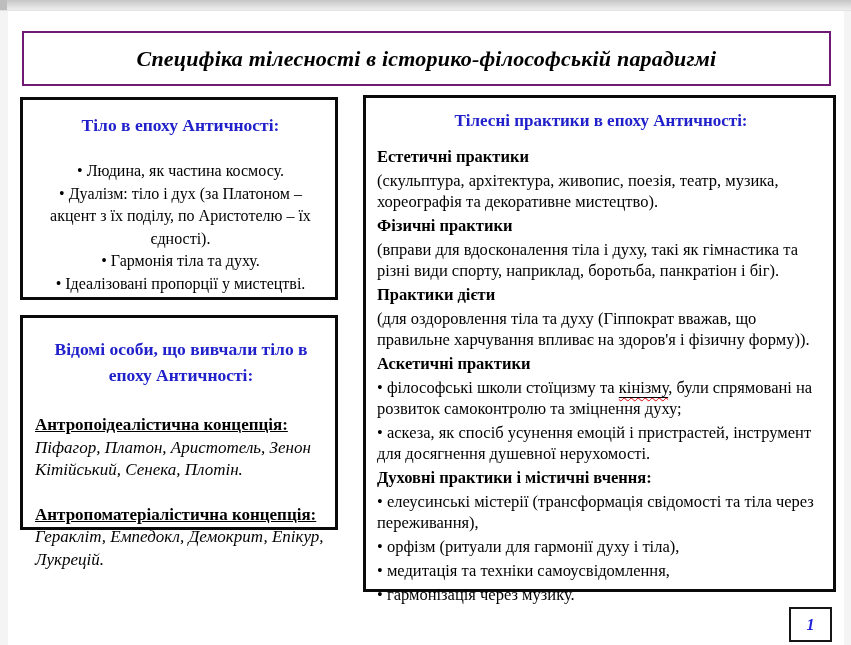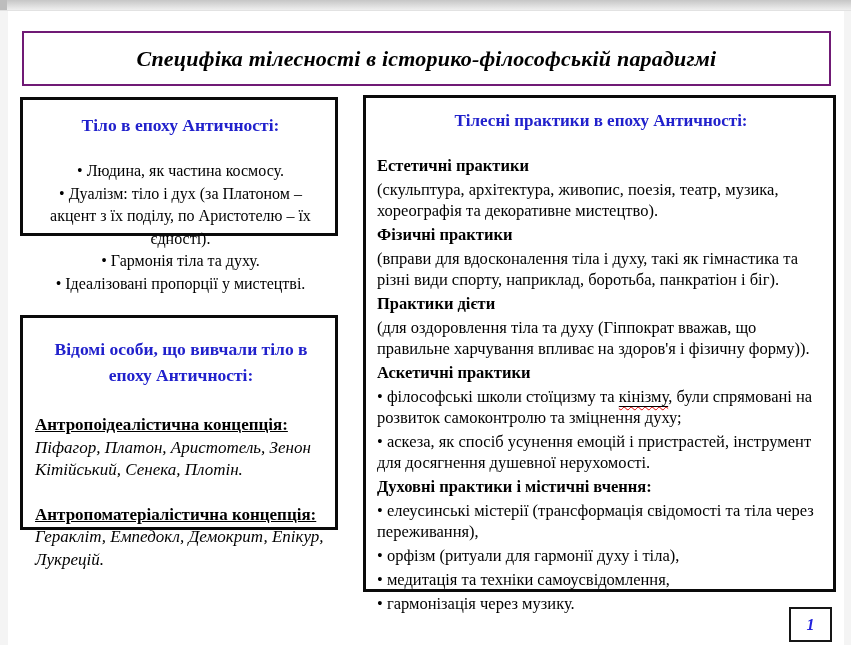--- a/index.html
+++ b/index.html
@@ -43,34 +43,34 @@
   .frame {
     position: absolute; background: #fff;
     border: 3px solid #0a0a0a; box-sizing: border-box;
   }
 
   .blue-h {
     color: #2121cc; font-weight: bold; text-align: center;
   }
 
   
-  .body-box { left: 20px; top: 97px; width: 318px; height: 139px; padding: 10px 9px 0 12px; }
+  .body-box { left: 20px; top: 97px; width: 318px; height: 203px; padding: 10px 9px 0 12px; }
   .body-box .blue-h { font-size: 17.5px; line-height: 22px; margin: 4px 0 24px 0; }
   .body-box p { font-size: 16px; line-height: 22.5px; margin: 0; text-align: center; }
 
   
   .persons-box { left: 20px; top: 315px; width: 318px; height: 215px; padding: 14px 8px 0 12px; }
   .persons-box .blue-h { font-size: 17.5px; line-height: 26px; margin: 4px 0 26px 0; }
   .persons-box p { font-size: 17px; line-height: 22.5px; margin: 0; }
   .concept-label { font-weight: bold; text-decoration: underline; }
   .concept-names { margin-bottom: 22px !important; font-style: italic; }
 
   
   .practices-box { left: 363px; top: 95px; width: 473px; height: 497px; padding: 10px 5px 0 8px; }
-  .practices-box .blue-h { font-size: 17px; line-height: 22px; margin: 2px 0 23px 0; font-family: Liberation Serif, serif; }
+  .practices-box .blue-h { font-size: 17px; line-height: 22px; margin: 2px 0 14px 0; font-family: Liberation Serif, serif; }
   .practices-box p { font-size: 16.5px; line-height: 21px; margin: 3px; }
   .sec-title { font-weight: bold; }
 
   
   .wavy {
     text-decoration: underline wavy #e00000;
     text-decoration-thickness: 1px;
     text-underline-offset: 3.5px;
   }
   .misspell {

